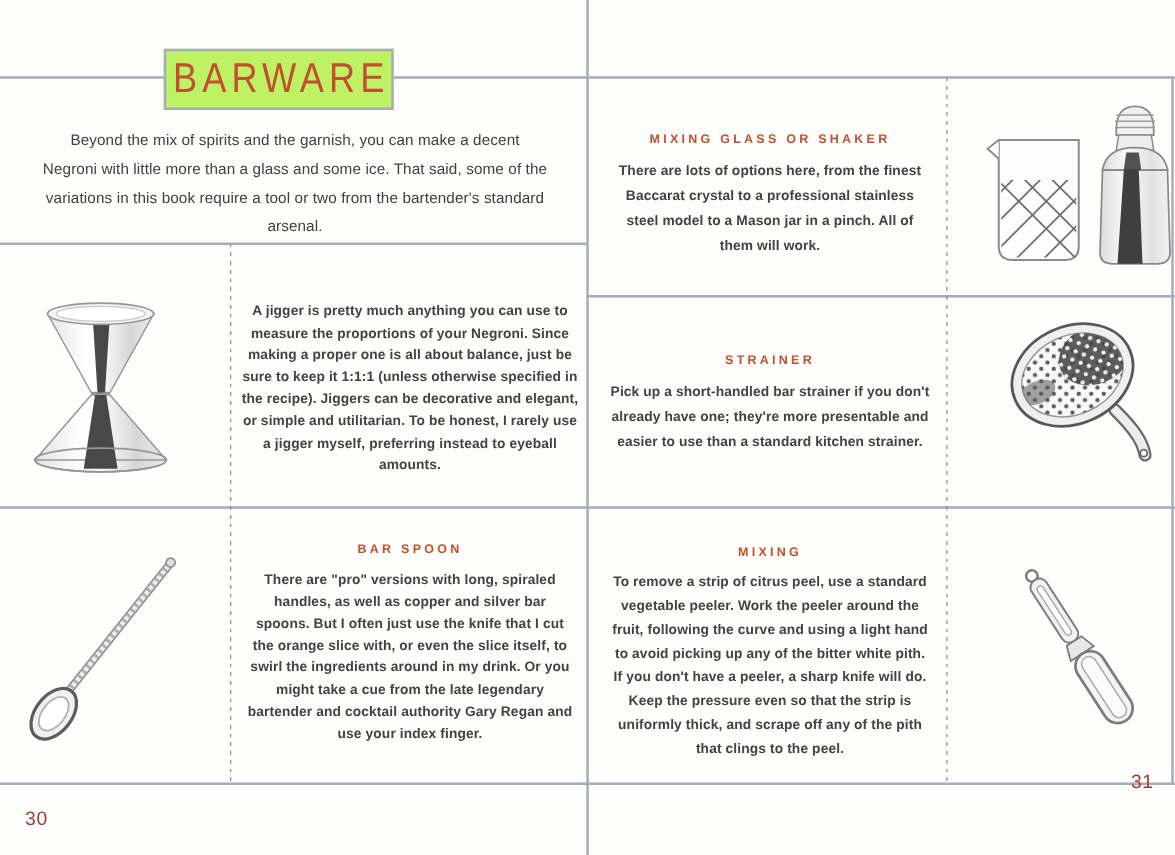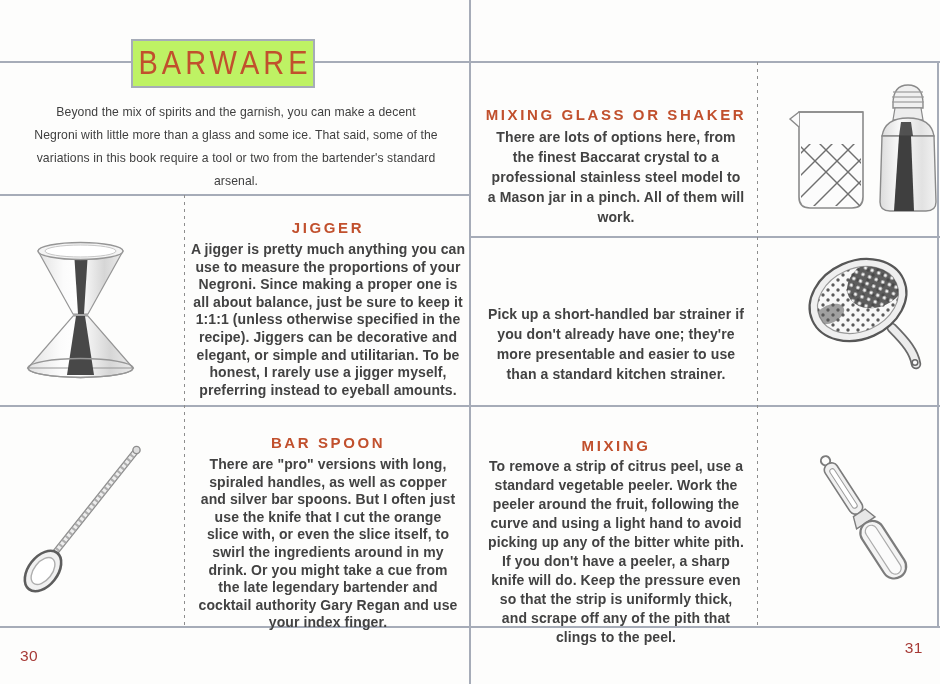--- a/index.html
+++ b/index.html
@@ -20,25 +20,25 @@
   .title{
     color:#c1502d;font-size:29px;letter-spacing:4px;font-weight:400;
     transform:scaleY(1.15);white-space:nowrap;padding-left:4px;
   }
   .intro{
     position:absolute;left:33px;top:101px;width:406px;
     color:#3f3f3f;font-weight:normal;font-size:12.2px;line-height:23px;
     text-align:center;letter-spacing:0.1px;
   }
   .heading{
-    position:absolute;color:#c1502d;font-weight:bold;font-size:15px;
+    position:absolute;color:#c1502d;font-weight:bold;font-size:10px;
     letter-spacing:2.6px;text-align:center;white-space:nowrap;
   }
   .body-text{
-    position:absolute;color:#424242;font-weight:bold;font-size:14px;
+    position:absolute;color:#424242;font-weight:bold;font-size:11px;
     text-align:center;letter-spacing:0.1px;
   }
   .pagenum{
     position:absolute;color:#a63a36;font-weight:normal;font-size:15.5px;
     letter-spacing:0.5px;
   }
   .illus{position:absolute;}
 </style>
 </head>
 <body>
@@ -75,21 +75,20 @@
     <path d="M55,88 L70,88 L115,140 L10,140 Z" fill="url(#metalG)" stroke="#969696" stroke-width="1.2"></path>
     <path d="M58,88 L67,88 L76,147 L49,147 Z" fill="#484848"></path>
     <ellipse cx="62.5" cy="140" rx="52.5" ry="9.5" fill="none" stroke="#969696" stroke-width="1.3"></ellipse>
     <path d="M20,23 L55,86 L70,86 L105,23 Z" fill="url(#metalG)" stroke="#969696" stroke-width="1.2"></path>
     <path d="M56,23 L70,23 L66,86 L60,86 Z" fill="#484848"></path>
     <ellipse cx="62.5" cy="23" rx="42.5" ry="8.5" fill="#f4f4f4" stroke="#969696" stroke-width="1.3"></ellipse>
     <ellipse cx="62.5" cy="23" rx="35.5" ry="6" fill="#ffffff" stroke="#c7c7c7" stroke-width="1"></ellipse>
     <line x1="55" y1="87" x2="70" y2="87" stroke="#8b8b8b" stroke-width="1.2"></line>
   </svg>
 
-  <div class="heading" style="left:192px;top:219px;width:272px;">JIGGER</div>
   <div class="body-text" style="left:190px;top:241px;width:276px;line-height:17.6px;">A jigger is pretty much anything you can use to measure the proportions of your Negroni. Since making a proper one is all about balance, just be sure to keep it 1:1:1 (unless otherwise specified in the recipe). Jiggers can be decorative and elegant, or simple and utilitarian. To be honest, I rarely use a jigger myself, preferring instead to eyeball amounts.</div>
 
   <svg class="illus" style="left:12px;top:438px;" width="145" height="165" viewBox="0 0 145 165">
     <line x1="124" y1="13" x2="42" y2="116" stroke="#8e8e8e" stroke-width="6.6" stroke-linecap="round"></line>
     <line x1="124" y1="13" x2="42" y2="116" stroke="#ededed" stroke-width="4" stroke-linecap="round"></line>
     <line x1="124" y1="13" x2="42" y2="116" stroke="#a5a5a5" stroke-width="5" stroke-dasharray="2.2 3" opacity="0.85"></line>
     <circle cx="124.5" cy="12" r="3.6" fill="#dedede" stroke="#8e8e8e" stroke-width="1.4"></circle>
     <ellipse cx="31" cy="133" rx="23" ry="14.5" fill="#f1f1f1" stroke="#5d5d5d" stroke-width="2.6" transform="rotate(-52 31 133)"></ellipse>
     <ellipse cx="31" cy="133" rx="15.5" ry="9" fill="#ffffff" stroke="#aeaeae" stroke-width="1.4" transform="rotate(-52 31 133)"></ellipse>
   </svg>
@@ -135,20 +134,21 @@
     <line x1="105" y1="12" x2="135" y2="12" stroke="#9a9a9a" stroke-width="1.2"></line>
     <line x1="104" y1="17" x2="136" y2="17" stroke="#9a9a9a" stroke-width="1.2"></line>
     <line x1="104" y1="22" x2="136" y2="22" stroke="#9a9a9a" stroke-width="1.2"></line>
     <path d="M107,28 L105,40 L135,40 L133,28 Z" fill="#ededed" stroke="#8a8a8a" stroke-width="1.2"></path>
     <path d="M94,56 Q97,38 120,38 Q143,38 146,56 Z" fill="url(#shkG)" stroke="#8a8a8a" stroke-width="1.4"></path>
     <path d="M94,56 L92,122 Q92,131 102,131 L138,131 Q148,131 148,122 L146,56 Z" fill="url(#shkG)" stroke="#8a8a8a" stroke-width="1.4"></path>
     <path d="M113,42 L111,56 L125,56 L123,42 Z" fill="#3f3f3f" opacity="0.9"></path>
     <path d="M111,56 L106,131 L126,131 L123,56 Z" fill="#3f3f3f"></path>
   </svg>
 
+  <div class="heading" style="left:485px;top:283px;width:262px;">STRAINER</div>
   <div class="body-text" style="left:485px;top:304px;width:262px;line-height:20px;">Pick up a short-handled bar strainer if you don't already have one; they're more presentable and easier to use than a standard kitchen strainer.</div>
 
   <svg class="illus" style="left:800px;top:252px;" width="135" height="128" viewBox="0 0 135 128">
     <defs>
       <pattern id="dotsDark" width="10" height="10" patternUnits="userSpaceOnUse">
         <circle cx="3" cy="3" r="1.7" fill="#5a5a5a"></circle>
           <circle cx="8" cy="8" r="1.7" fill="#5a5a5a"></circle>
       </pattern>
       <pattern id="dotsLight" width="10" height="10" patternUnits="userSpaceOnUse">
         <circle cx="3" cy="3" r="1.7" fill="#f5f5f5"></circle>
@@ -178,15 +178,15 @@
     <g transform="rotate(-33 67 79) translate(67 0)">
       <circle cx="0" cy="12" r="4.6" fill="none" stroke="#7c7c7c" stroke-width="2"></circle>
       <rect x="-7" y="16" width="14" height="58" rx="6.5" fill="#f1f1f1" stroke="#7c7c7c" stroke-width="1.6"></rect>
       <rect x="-2.6" y="22" width="5.2" height="46" rx="2.6" fill="#ffffff" stroke="#9c9c9c" stroke-width="1"></rect>
       <path d="M-7,74 L7,74 L11,86 L-11,86 Z" fill="#e7e7e7" stroke="#7c7c7c" stroke-width="1.4"></path>
       <rect x="-12" y="86" width="24" height="64" rx="12" fill="#f4f4f4" stroke="#7c7c7c" stroke-width="2.2"></rect>
       <rect x="-6" y="90" width="12" height="56" rx="6" fill="#fbfbfb" stroke="#ababab" stroke-width="1.2"></rect>
     </g>
   </svg>
 
-  <div class="pagenum" style="left:893px;top:639px;width:30px;text-align:right;">31</div>
+  <div class="pagenum" style="left:893px;top:617px;width:30px;text-align:right;">31</div>
 
 </div>
 
 </body></html>

